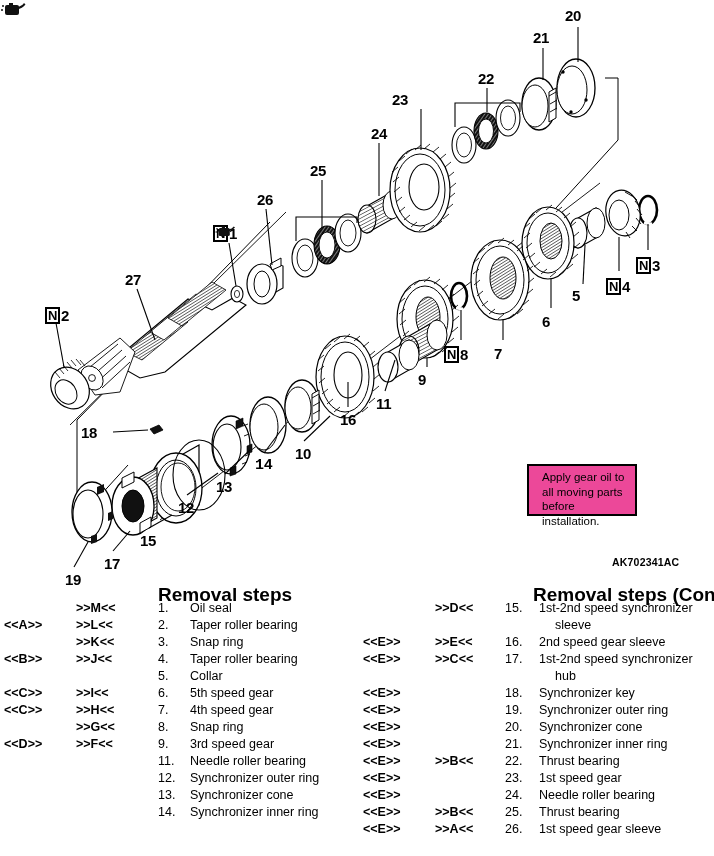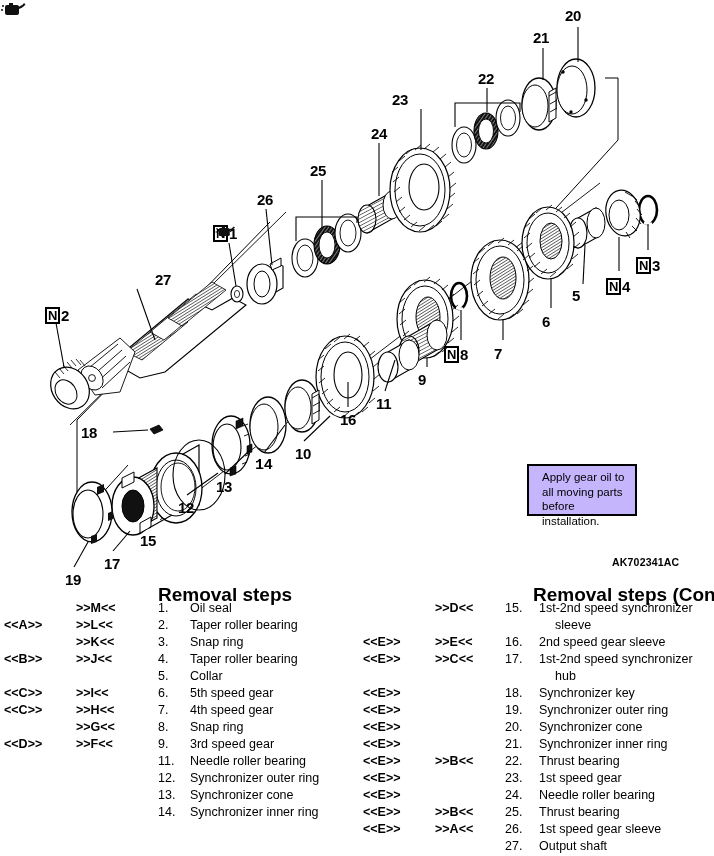--- a/index.html
+++ b/index.html
@@ -45,21 +45,21 @@
     margin-right: 1px;
   }
   .nlabel { font-size: 15px; font-weight: bold; vertical-align: middle; }
 
   
   #note-box {
     position: absolute;
     left: 527px; top: 464px;
     width: 110px; height: 52px;
     border: 2px solid #000;
-    background: #c4b5fd;
+    background: #ec4899;
     box-sizing: border-box;
   }
   #note-text {
     position: absolute;
     left: 13px; top: 4px;
     font-size: 11.5px;
     line-height: 14.5px;
     white-space: pre-line;
   }
   #note-oilcan {
@@ -427,21 +427,21 @@
         <div class="callout" style="left: 371px; top: 126px;"><span>24</span></div>
         <div class="callout" style="left: 310px; top: 163px;"><span>25</span></div>
         <div class="callout" style="left: 257px; top: 192px;"><span>26</span></div>
         <div class="callout" style="left: 213px; top: 224px;"><span class="nbox">N</span><span class="nlabel">1</span><svg viewBox="0 0 26 20" width="22" height="16" style="vertical-align: middle; margin-left: 1px;">
             <path d="M7 5 h10 a2 2 0 0 1 2 2 v6 a2 2 0 0 1 -2 2 h-10 a2 2 0 0 1 -2 -2 v-6 a2 2 0 0 1 2 -2 z" fill="#111"></path>
             <path d="M17 7 q5 -1 7 -4 l1.5 1.5 q-3 4 -8.5 5 z" fill="#111"></path>
             <path d="M9 5 v-2 h4 v2 z" fill="#111"></path>
             <circle cx="3" cy="6" r="1" fill="#111"></circle>
             <circle cx="2" cy="10" r="1" fill="#111"></circle>
           </svg></div>
-        <div class="callout" style="left: 125px; top: 272px; margin-left: 30px;"><span>27</span></div>
+        <div class="callout" style="left: 125px; top: 272px;"><span>27</span></div>
         <div class="callout" style="left: 45px; top: 306px;"><span class="nbox">N</span><span class="nlabel">2</span></div>
         <div class="callout" style="left: 636px; top: 256px; text-align: center;"><span class="nbox">N</span><span class="nlabel">3</span></div>
         <div class="callout" style="left: 606px; top: 277px;"><span class="nbox">N</span><span class="nlabel">4</span></div>
         <div class="callout" style="left: 572px; top: 288px;"><span>5</span></div>
         <div class="callout" style="left: 542px; top: 314px;"><span>6</span></div>
         <div class="callout" style="left: 494px; top: 346px;"><span>7</span></div>
         <div class="callout" style="left: 444px; top: 345px;"><span class="nbox">N</span><span class="nlabel">8</span></div>
         <div class="callout" style="left: 418px; top: 372px;"><span>9</span></div>
         <div class="callout" style="left: 376px; top: 396px;"><span>11</span></div>
         <div class="callout" style="left: 340px; top: 412px;"><span>16</span></div>
@@ -635,23 +635,17 @@
             <span class="c-bb">&gt;&gt;B&lt;&lt;</span>
             <span class="c-num">25.</span>
             <span class="c-txt">Thrust bearing</span>
           </div>
           <div class="lrow">
             <span class="c-aa">&lt;&lt;E&gt;&gt;</span>
             <span class="c-bb">&gt;&gt;A&lt;&lt;</span>
             <span class="c-num">26.</span>
             <span class="c-txt">1st speed gear sleeve</span>
           </div>
-          <div class="lrow">
-            <span class="c-aa"></span>
-            <span class="c-bb"></span>
-            <span class="c-num">27.</span>
-            <span class="c-txt">Output shaft</span>
-          </div>
         </div>
     </div>
   </div>
 
 </div>
 
 </body></html>

